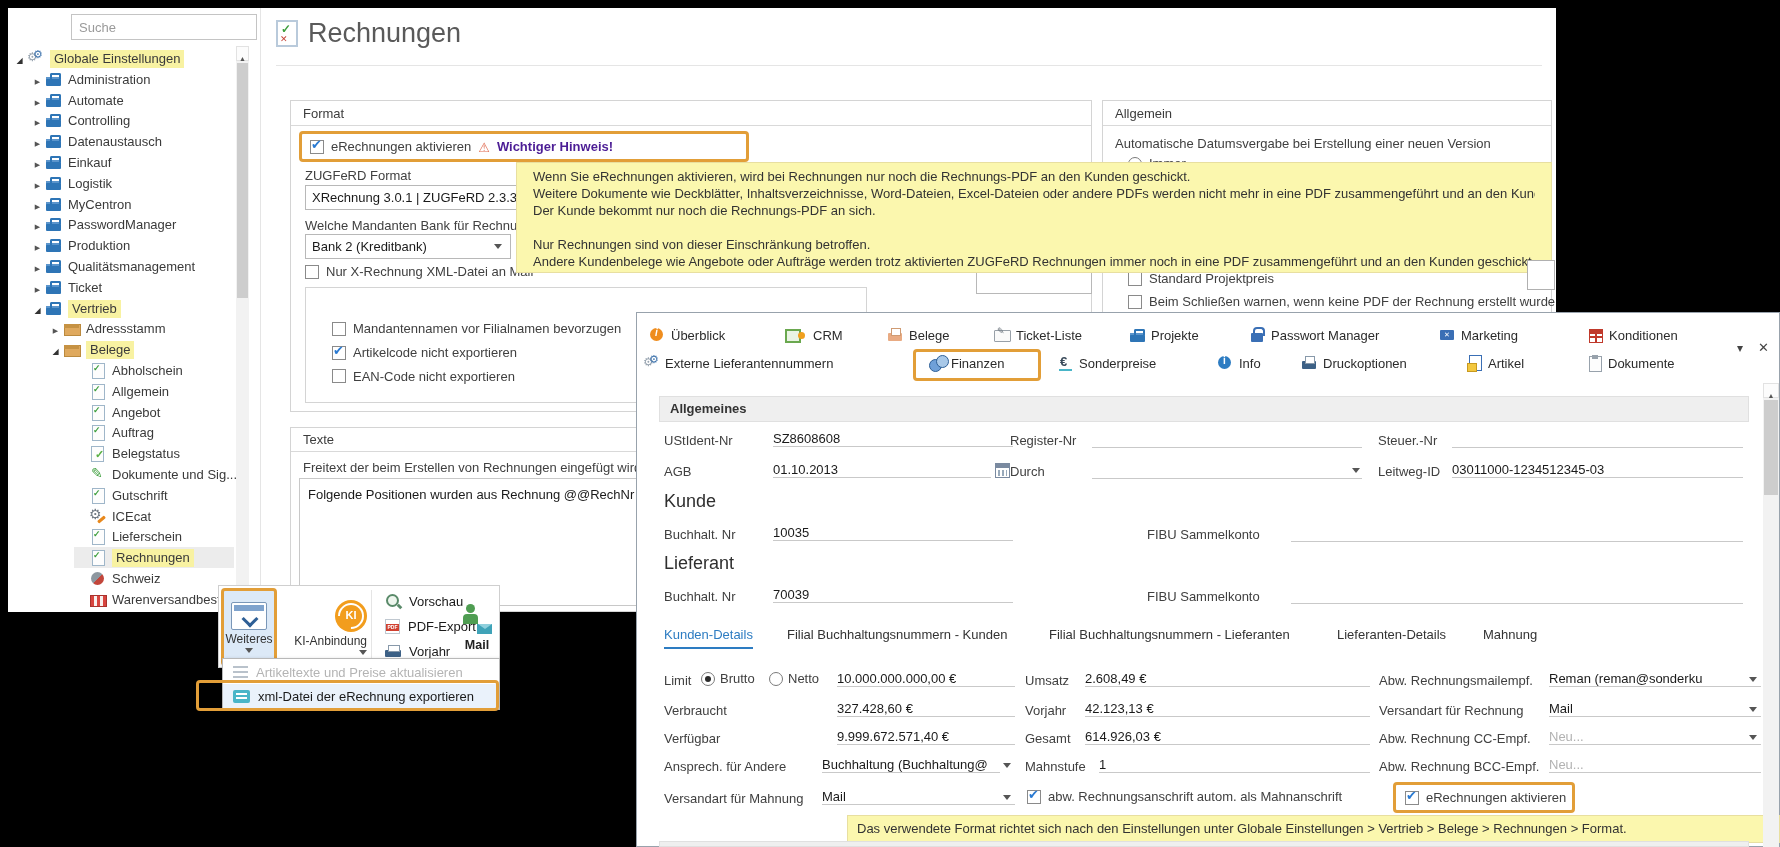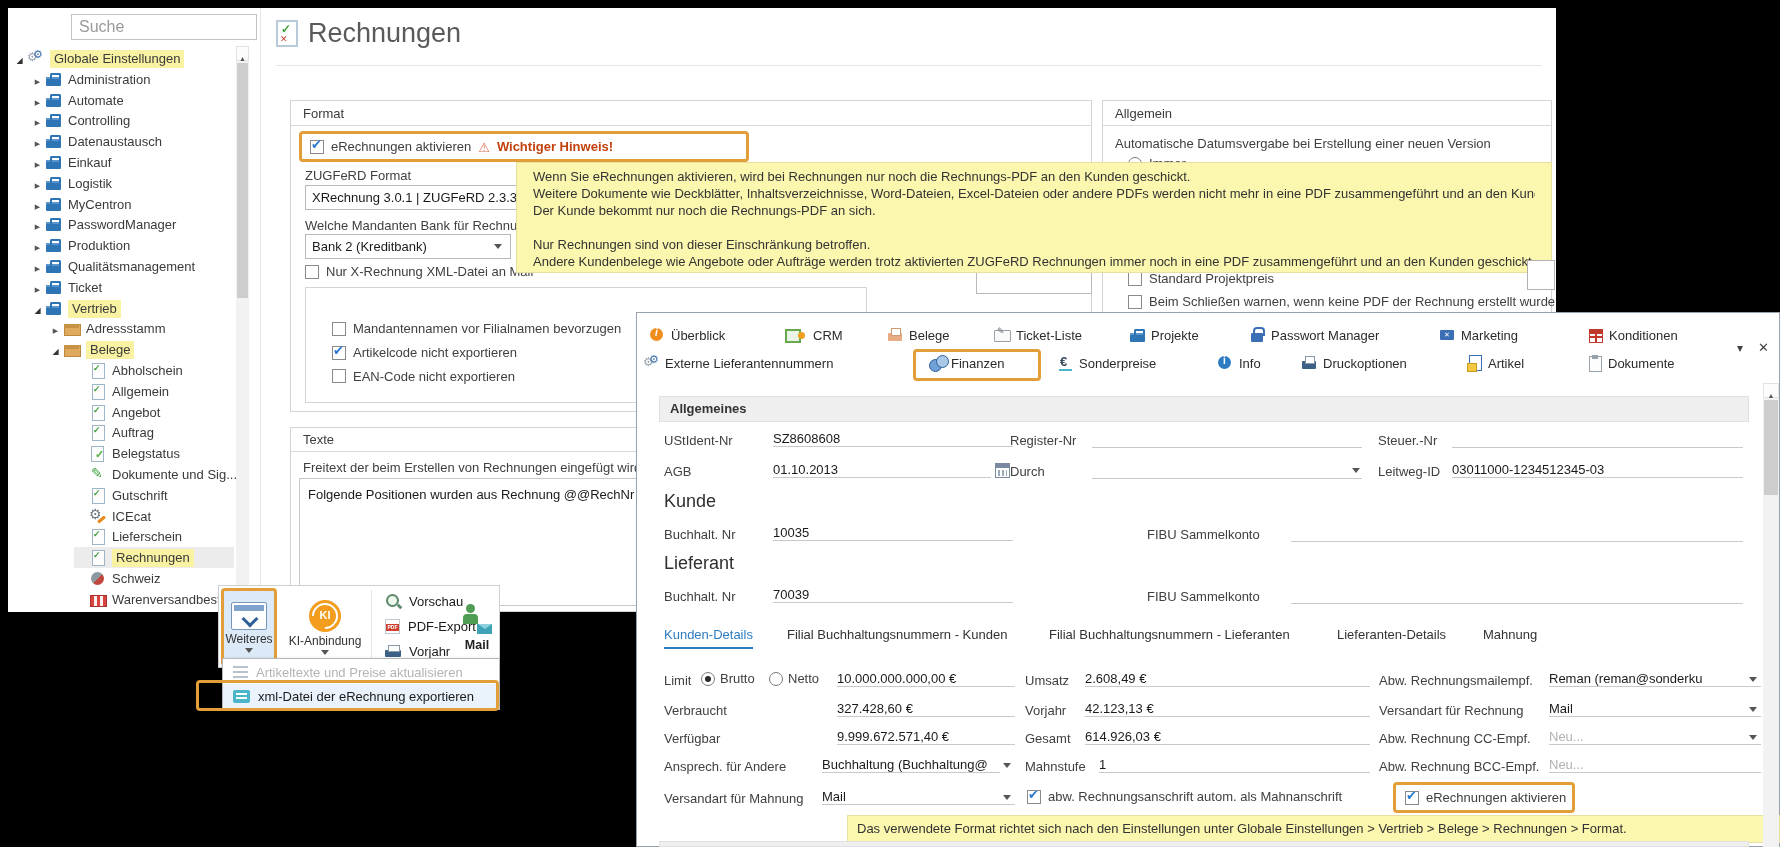--- a/index.html
+++ b/index.html
@@ -117,23 +117,23 @@
 .dtab{position:absolute;font-size:13px;color:#333;white-space:nowrap;padding-bottom:5px}
 .dtab.active{color:#2d7cc2;border-bottom:2px solid #2d7cc2}
 .tt{background:#fbf7ae}
 .ttl{height:17px;font-size:13px;color:#333;white-space:nowrap;overflow:hidden}
 .mrow{display:flex;align-items:center;gap:8px;height:24px;padding-left:10px;font-size:13px}
 .sbar{position:absolute;background:#f2f2f2}
 .sup{position:absolute;left:0;right:0;top:0;height:15px;background:#fcfcfc;border:1px solid #e2e2e2;text-align:center}
 .sup::before{content:"▲";font-size:7px;color:#555;line-height:13px}
 .sthumb{position:absolute;left:1px;right:1px;background:#cdcdcd}
 .wc{position:absolute;font-size:12px;color:#444}
-input.search{position:absolute;border:1px solid #c4c4c4;font-size:16px;color:#555;padding:12px 7px;font-family:"Liberation Sans",sans-serif}
+input.search{position:absolute;border:1px solid #c4c4c4;font-size:13px;color:#555;padding:12px 7px;font-family:"Liberation Sans",sans-serif}
 input.search::placeholder{color:#9a9a9a}
-.hdr-red{font-size:13px;color:#c2410c;font-weight:bold;white-space:nowrap}
+.hdr-red{font-size:13px;color:#4c1d95;font-weight:bold;white-space:nowrap}
 </style>
 </head>
 <body>
 
 <div id="bgwin">
   <input class="search" style="left: 63px; top: 6px; width: 186px; height: 24px;" placeholder="Suche">
   <div class="sep" style="left:252px;top:0;width:1px;height:604px"></div>
 
   <div class="trow" style="left:4px;top:40px">
       <span class="tw tw-exp"></span>
@@ -351,21 +351,21 @@
     <div class="ttl">Andere Kundenbelege wie Angebote oder Aufträge werden trotz aktivierten ZUGFeRD Rechnungen immer noch in eine PDF zusammengeführt und an den Kunden geschickt.</div>
   </div>
 </div>
 
 <div id="popup">
   <div class="abs obox" style="left:2px;top:2px;width:56px;height:78px;background:#dce9f7;display:flex;flex-direction:column;align-items:center;justify-content:center;gap:2px">
     <span class="weiteres-ic"></span>
     <span style="font-size:12px;color:#333">Weiteres</span>
     <span class="dda"></span>
   </div>
-  <div class="abs" style="left:64px;top:2px;width:84px;height:78px;display:flex;flex-direction:column;align-items:center;justify-content:center;gap:2px">
+  <div class="abs" style="left:64px;top:2px;width:84px;height:78px;display:flex;flex-direction:column;align-items:flex-end;justify-content:center;gap:2px">
     <span class="ki-ic"></span>
     <span style="font-size:12px;color:#333;white-space:nowrap">KI-Anbindung</span>
     <span class="dda"></span>
   </div>
   <div class="sep" style="left:152px;top:4px;width:1px;height:74px"></div>
   <div class="abs mrow" style="left:156px;top:3px;width:76px">
       <span class="mag-ic"></span>
       <span class="val">Vorschau</span>
     </div>
   <div class="abs mrow" style="left:156px;top:28px;width:76px">

